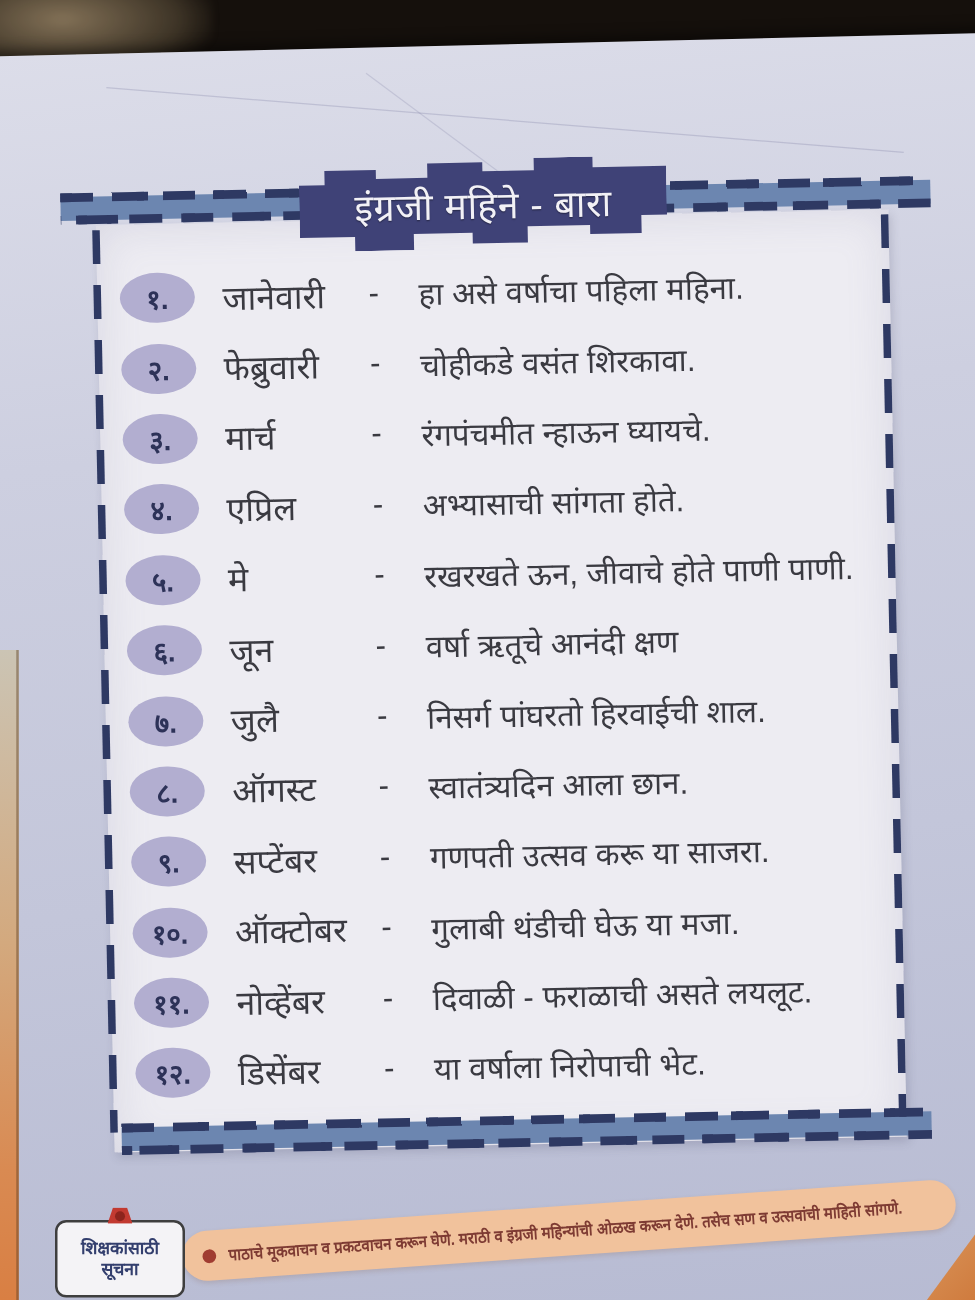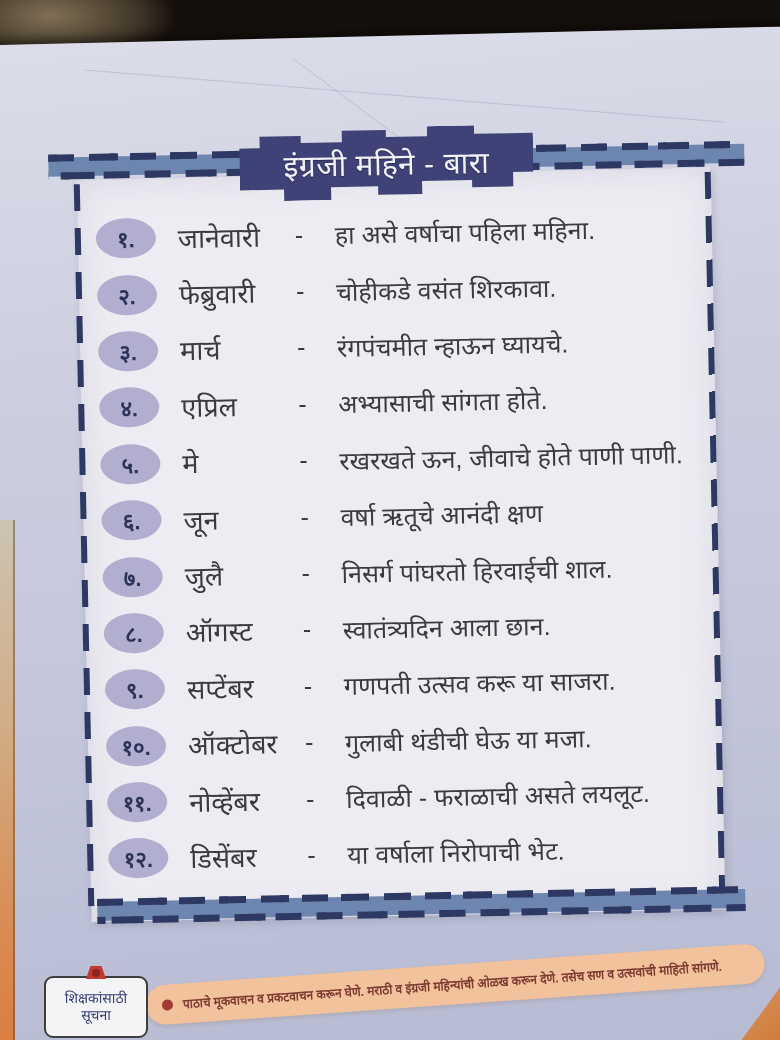--- a/index.html
+++ b/index.html
@@ -74,21 +74,21 @@
     color:#2d3258;font-size:22px;font-weight:bold;
   }
   .month{width:114px;font-size:27px;color:#3a3a41;font-weight:500;}
   .dashcol{width:40px;font-size:25px;color:#3a3a41;font-weight:500;padding-left:3px;}
   .desc{font-size:25px;color:#3a3a41;white-space:nowrap;font-weight:500;}
   
   .note-box{
     position:absolute;left:44px;top:976px;width:100px;height:58px;z-index:5;
     background:#f4f3f6;border:2px solid #3e3e3e;border-radius:9px;
     display:flex;flex-direction:column;align-items:center;justify-content:center;
-    color:#333f6e;font-size:14px;line-height:17px;font-weight:normal;
+    color:#333f6e;font-size:14px;line-height:17px;font-weight:bold;
   }
   .pin{
     position:absolute;top:-12px;left:50%;transform:translateX(-50%);
     width:20px;height:13px;background:#c23a31;
     clip-path:polygon(22% 0,78% 0,100% 100%,0 100%);
   }
   .pin::after{content:"";position:absolute;left:6px;top:3px;width:8px;height:8px;border-radius:50%;background:#8d241d;}
   .note-strip{
     position:absolute;left:146px;top:986px;width:620px;height:40px;z-index:4;
     background:#f1c29c;border-radius:22px;

